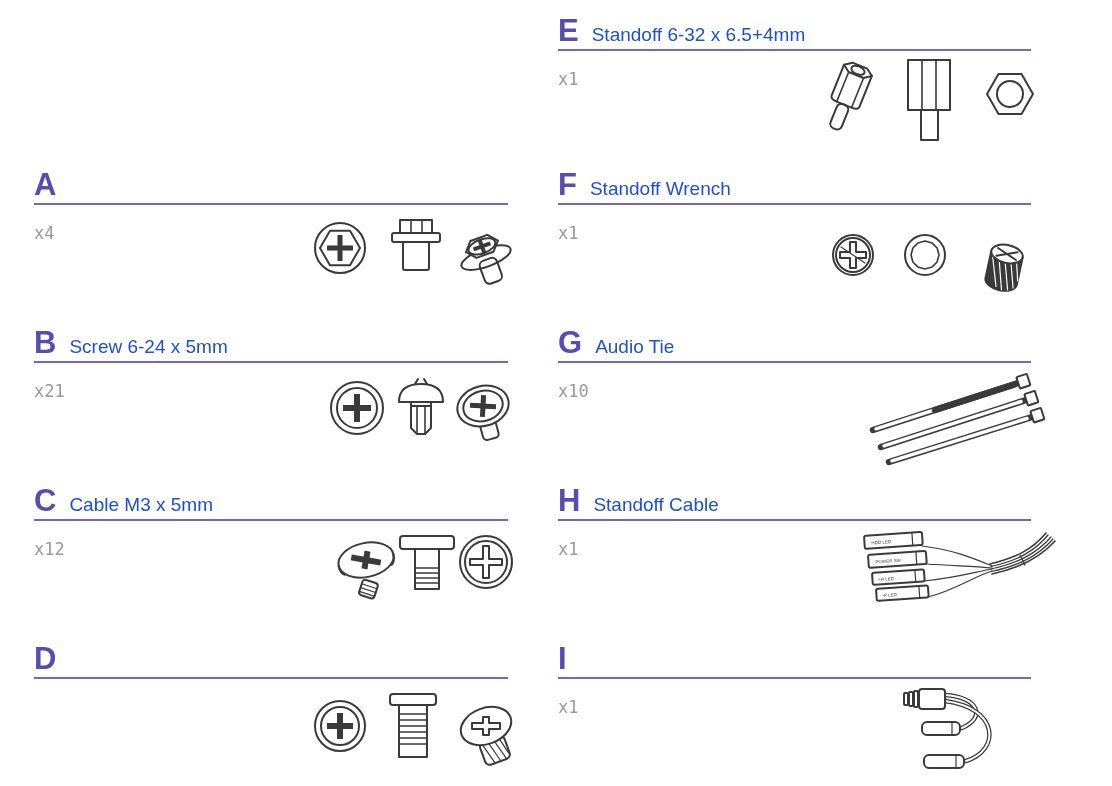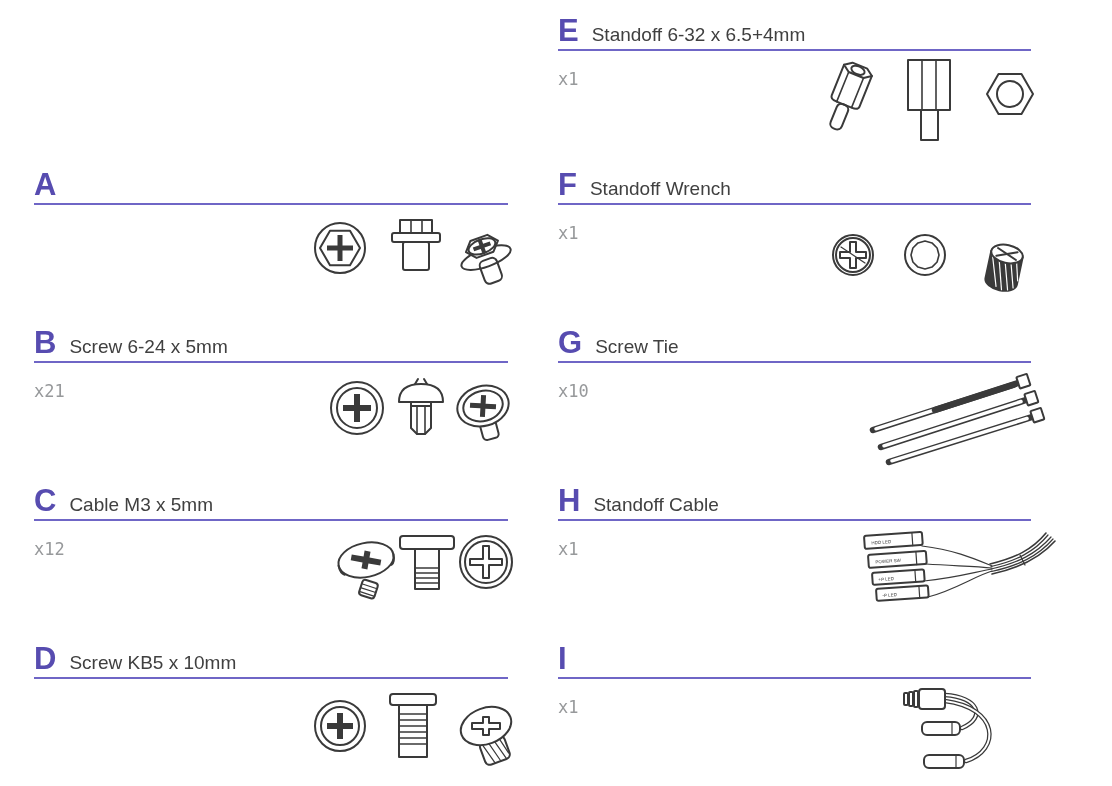--- a/index.html
+++ b/index.html
@@ -11,21 +11,21 @@
   .section{position:absolute;}
   .sec-header{
     display:flex;align-items:baseline;gap:13px;
     border-bottom:2px solid #6f66c6;
     padding-bottom:4px;height:29px;
   }
   .sec-letter{
     font-size:31px;font-weight:bold;color:#574cb0;line-height:0.95;
   }
   .sec-title{
-    font-size:19px;color:#404040;
+    font-size:19px;color:#1d4ed8;
   }
   .sec-qty{
     margin-top:18px;
     font-family:"DejaVu Sans Mono",monospace;
     font-size:17px;color:#97999b;
   }
   .art{position:absolute;overflow:visible;}
   .art *{stroke:#3a3a3a;stroke-width:2;fill:none;stroke-linejoin:round;stroke-linecap:round;}
   .fd{fill:#3a3a3a;}
   .fw{fill:#ffffff;}
@@ -35,20 +35,21 @@
   .mid{stroke-width:1.6;}
   .t{stroke:none;fill:#3a3a3a;font:4.5px "Liberation Sans",sans-serif;}
 </style>
 </head>
 <body>
 
 <div class="section" style="left:34px;top:170px;width:474px;height:150px">
   <div class="sec-header">
     <span class="sec-letter">A</span>
   </div>
+  <div class="sec-qty">x4</div>
   <svg class="art" style="left:266px;top:42px" width="215" height="75" viewBox="0 0 215 75">
     <g>
       <circle cx="40" cy="36" r="25"></circle>
       <polygon points="60,36 50,53.3 30,53.3 20,36 30,18.7 50,18.7"></polygon>
       <path class="fd ns" d="M27,33.5 H37.5 V23 H42.5 V33.5 H53 V38.5 H42.5 V49 H37.5 V38.5 H27 Z"></path>
     </g>
     <g>
       <rect x="100" y="8" width="32" height="13"></rect>
       <line x1="111" y1="8" x2="111" y2="21" class="mid"></line>
       <line x1="122" y1="8" x2="122" y2="21" class="mid"></line>
@@ -131,21 +132,20 @@
       <circle cx="156" cy="34" r="26"></circle>
       <circle cx="156" cy="34" r="21"></circle>
       <path d="M140,31 H153 V18 H159 V31 H172 V37 H159 V50 H153 V37 H140 Z"></path>
     </g>
   </svg>
 </div>
 
 <div class="section" style="left:34px;top:644px;width:474px;height:150px">
   <div class="sec-header">
     <span class="sec-letter">D</span>
-    <span class="sec-title">Screw KB5 x 10mm</span>
   </div>
   <svg class="art" style="left:276px;top:44px" width="210" height="78" viewBox="0 0 210 78">
     <g>
       <circle cx="30" cy="38" r="25"></circle>
       <circle cx="30" cy="38" r="19"></circle>
       <path class="fd ns" d="M17,35 H27 V25 H33 V35 H43 V41 H33 V51 H27 V41 H17 Z"></path>
     </g>
     <g>
       <rect x="80" y="6" width="46" height="11" rx="3"></rect>
       <rect x="89" y="17" width="28" height="52"></rect>
@@ -225,21 +225,21 @@
       <ellipse class="fw" cx="0" cy="0" rx="16" ry="9"></ellipse>
       <line x1="-10" y1="-4" x2="10" y2="4"></line>
       <line x1="-10" y1="4" x2="10" y2="-4"></line>
     </g>
   </svg>
 </div>
 
 <div class="section" style="left:558px;top:328px;width:473px;height:150px">
   <div class="sec-header">
     <span class="sec-letter">G</span>
-    <span class="sec-title">Screw Tie</span>
+    <span class="sec-title">Audio Tie</span>
   </div>
   <div class="sec-qty">x10</div>
   <svg class="art" style="left:305px;top:44px" width="180" height="92" viewBox="0 0 180 92">
     <g>
       <line x1="10" y1="58" x2="155" y2="11" style="stroke-width:6.5"></line>
       <line class="sw" x1="13" y1="56.8" x2="150" y2="12.5" style="stroke-width:3.5"></line>
       <line x1="72" y1="38" x2="150" y2="13" style="stroke-width:6.5"></line>
       <g transform="translate(158,10) rotate(-18)">
           <rect class="fw" x="-3" y="-6" width="11" height="12" rx="1"></rect>
         </g>

